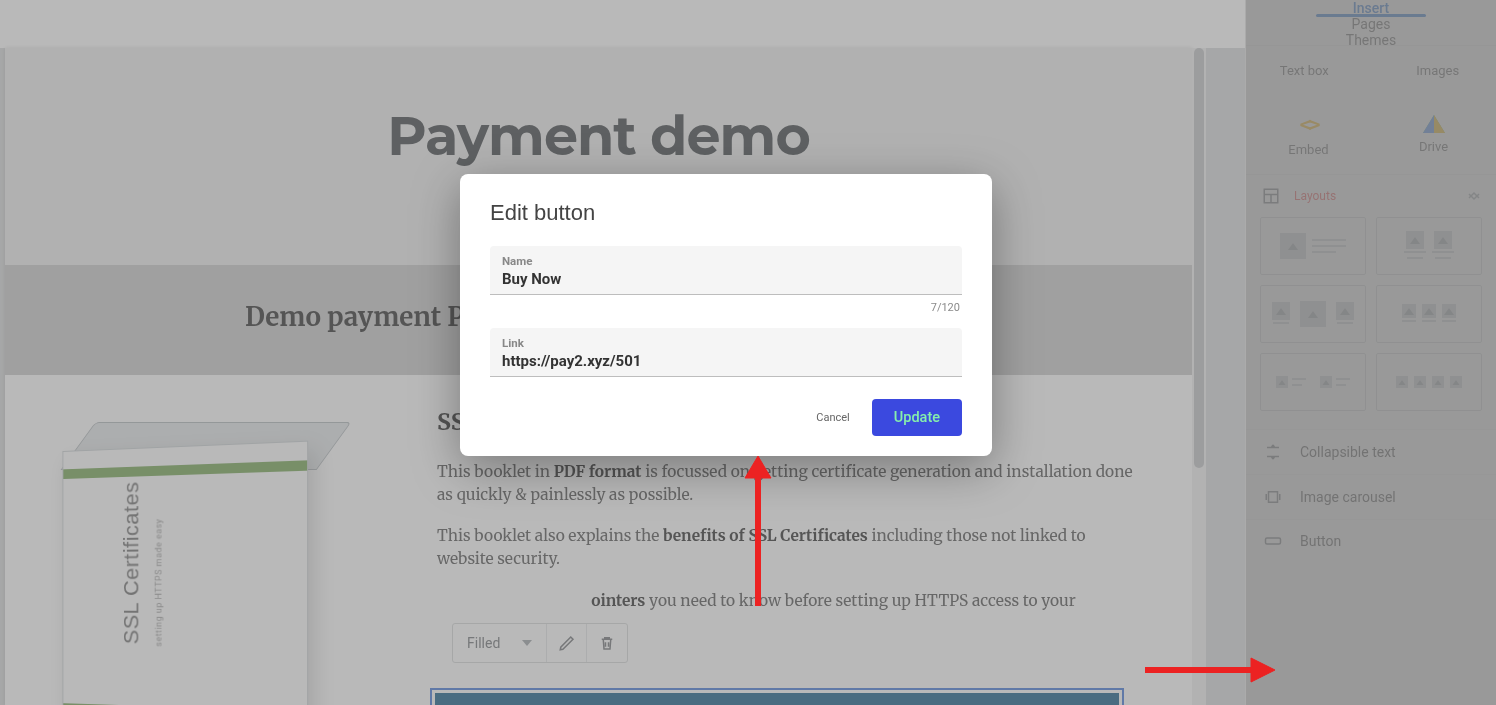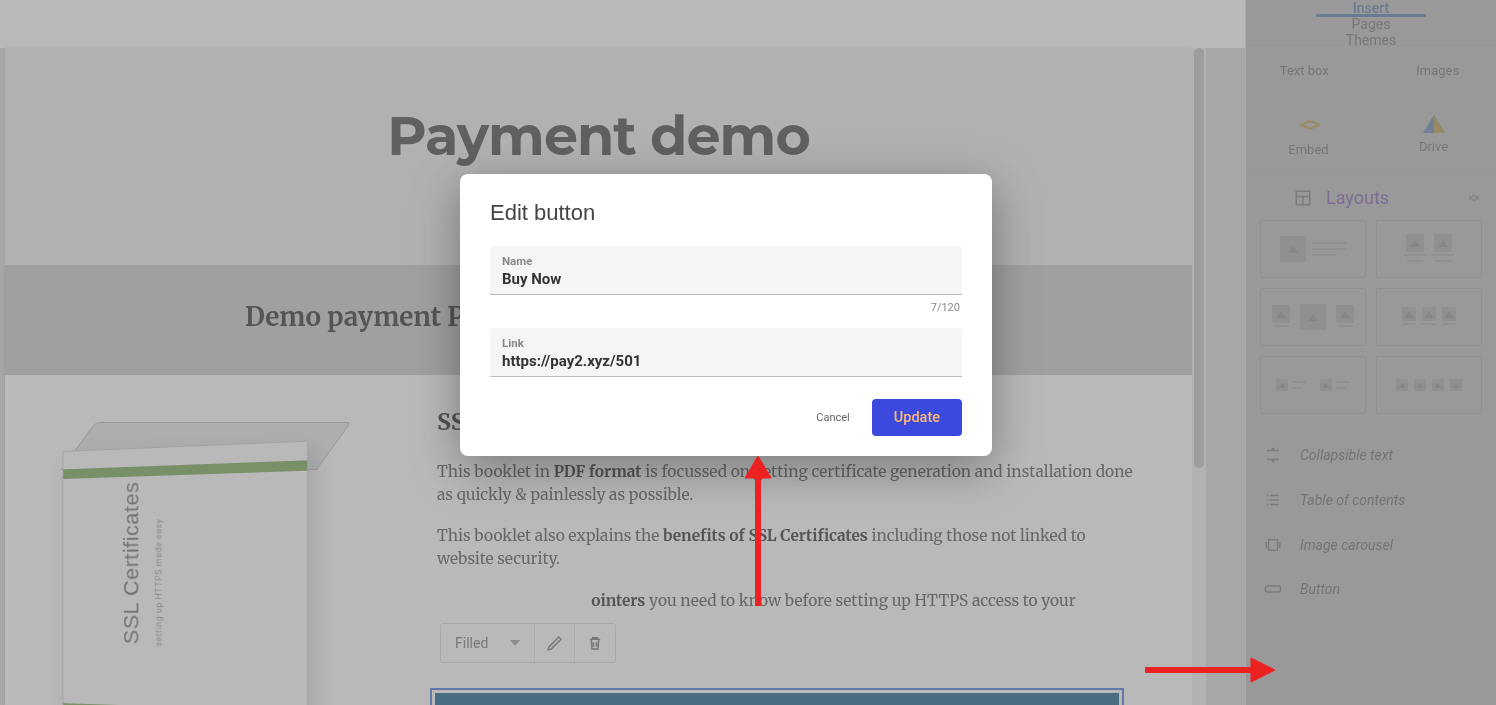--- a/index.html
+++ b/index.html
@@ -31,21 +31,21 @@
   
   .book { position:absolute; left:56px; top:352px; width:300px; height:340px; }
   .book-top { position:absolute; top:22px; left:22px; width:256px; height:48px; background:#e2e6e8; border:1px solid #aeb5b9; transform:skewX(-36deg); border-radius:4px 4px 0 0; }
   .book-face { position:absolute; top:46px; left:0; width:250px; height:296px; background:#fff; border:1px solid #c9cfd2; transform:perspective(680px) rotateY(-11deg); box-shadow:6px 10px 20px rgba(0,0,0,.18); overflow:hidden; }
   .stripe { position:absolute; left:0; width:100%; height:10px; background:#6fa24d; }
   .stripe.s1{top:18px;} .stripe.s2{top:260px;}
   .book-title { position:absolute; left:60px; top:198px; transform:rotate(-90deg); transform-origin:left top; font-size:22px; font-family:"Helvetica Neue",Arial,sans-serif; color:#666; font-weight:300; white-space:nowrap; letter-spacing:.5px;}
   .book-sub { position:absolute; left:96px; top:200px; transform:rotate(-90deg); transform-origin:left top; font-size:9px; color:#999; white-space:nowrap; letter-spacing:.5px;}
 
   
-  .style-toolbar { position:absolute; left:440px; top:575px; display:flex; height:40px; border:1px solid #d5d7d8; background:#fff; border-radius:3px; z-index:3; }
+  .style-toolbar { position:absolute; left:452px; top:575px; display:flex; height:40px; border:1px solid #d5d7d8; background:#fff; border-radius:3px; z-index:3; }
   .style-dd { display:flex; align-items:center; padding:0 14px; color:#6b6f73; font-size:14px; border-right:1px solid #e3e5e7; }
   .style-dd svg { margin-left:22px; }
   .style-ico { width:40px; display:flex; align-items:center; justify-content:center; color:#6d7073; border-right:1px solid #e3e5e7; }
   .style-ico:last-child{border-right:none;}
   .style-ico svg { width:18px; height:18px; }
 
   .buy-btn-wrap { position:absolute; left:430px; top:640px; width:694px; height:50px; border:2px solid #3a72d8; }
   .buy-btn { position:absolute; left:3px; top:3px; right:3px; bottom:3px; background:#0a5583; color:#e8eef2; display:flex; align-items:center; justify-content:center; font-family:"Merriweather",Georgia,serif; font-weight:700; font-size:16px; }
 
   
@@ -53,53 +53,53 @@
 
   
   .dialog { position:absolute; z-index:20; top:174px; left:460px; width:532px; background:#fff; border-radius:8px; box-shadow:0 12px 48px rgba(0,0,0,.35); padding:26px 30px 20px 30px; }
   .dialog h3 { font-size:22px; font-weight:400; color:#444; margin-bottom:20px; font-family:"Product Sans","Helvetica Neue",Arial,sans-serif; }
   .field { position:relative; background:#f5f5f5; border-bottom:1px solid #bdbdbd; padding:8px 12px 6px 12px; border-radius:4px 4px 0 0;font-weight:bold; }
   .field label { display:block; font-size:11.5px; color:#888; margin-bottom:2px; }
   .field .value { font-size:15px; color:#333; }
   .counter { text-align:right; font-size:11px; color:#8a8a8a; margin:6px 2px 14px 0; }
   .dialog-actions { display:flex; justify-content:flex-end; align-items:center; gap:22px; margin-top:22px; }
   .btn-flat { color:#666; font-size:11px; cursor:pointer; }
-  .btn-primary { background:#3b49df; color:#fdba74; padding:10px 22px; border-radius:4px; font-size:14.5px; font-weight:500; cursor:pointer; }
+  .btn-primary { background:#3b49df; color:#86efac; padding:10px 22px; border-radius:4px; font-size:14.5px; font-weight:500; cursor:pointer; }
 
   
   .sidepanel { position:absolute; top:0; right:0; width:251px; height:705px; background:#fff; border-left:1px solid #e0e0e0; z-index:4; }
   .sidepanel .scrim-local { position:absolute; inset:0; background:rgba(128,128,128,.55); pointer-events:none; }
   .sp-tabs { display:flex; height:46px; border-bottom:1px solid #eee;flex-direction:column; }
   .sp-tab { flex:1; display:flex; align-items:center; justify-content:center; font-size:14px; color:#555; position:relative; cursor:pointer; }
   .sp-tab.active { color:#1968d2; font-weight:500; }
   .sp-tab.active::after { content:""; position:absolute; bottom:-1px; left:28%; width:44%; height:3px; background:#1968d2; border-radius:2px; }
 
   .sp-row2 { display:flex; height:48px;gap:17px; }
   .sp-half { flex:1; display:flex; align-items:center; justify-content:center; font-size:13px; color:#555; }
   .sp-iconrow { display:flex; height:80px; }
   .sp-iconcell { flex:1; display:flex; flex-direction:column; align-items:center; justify-content:center; gap:6px; font-size:13px; color:#555; }
   .embed-ic { color:#ffb300; font-size:20px; font-weight:700; letter-spacing:-3px; font-family:monospace; }
   .drive-tri { width:0; height:0; border-left:11px solid transparent; border-right:11px solid transparent; border-bottom:18px solid #3cba54; position:relative; }
   .drive-tri::before { content:""; position:absolute; left:-11px; top:0; width:0;height:0;border-left:11px solid transparent;border-right:0 solid transparent;border-bottom:18px solid #4285f4; }
   .drive-tri::after { content:""; position:absolute; right:-11px; top:0; width:0;height:0;border-right:11px solid transparent;border-left:0 solid transparent;border-bottom:18px solid #f4b400; }
 
   .sp-section { border-top:1px solid #eee; }
-  .sp-heading { display:flex; align-items:center; justify-content:space-between; padding:12px 16px; font-size:18px; color:#6d28d9;margin-left:32px; }
+  .sp-heading { display:flex; align-items:center; justify-content:space-between; padding:12px 16px; font-size:12px; color:#ef4444; }
   .sp-heading svg { color:#777; }
   
   .layouts-grid { padding:0 14px 18px 14px; display:grid; grid-template-columns:1fr 1fr; gap:10px; }
   .layout-card { height:58px; border:1px solid #d0d3d6; border-radius:2px; background:#fff; padding:8px; display:flex; align-items:center; justify-content:center; gap:6px; }
   .ph { background:#cfd3d6; }
   .ph-sq { width:26px; height:26px; display:flex;align-items:center;justify-content:center; }
   .ph-sm { width:18px; height:18px; display:flex;align-items:center;justify-content:center;}
   .ph-line { width:26px; height:2px; background:#cfd3d6; margin:2px 0; }
   .mtn { width:0;height:0;border-left:5px solid transparent;border-right:5px solid transparent;border-bottom:7px solid #9aa0a4; }
   .colstack { display:flex; flex-direction:column; align-items:flex-start; }
 
-  .sp-item { display:flex; align-items:center; gap:18px; padding:13px 18px; font-size:14px; color:#444; border-top:1px solid #f2f2f2; cursor:pointer;font-style:italic; }
+  .sp-item { display:flex; align-items:center; gap:18px; padding:13px 18px; font-size:14px; color:#444; border-top:1px solid #f2f2f2; cursor:pointer; }
   .sp-item svg { color:#6b6f73; flex-shrink:0; }
 
   
   .arrow { position:absolute; z-index:40; }
   .arrow line, .arrow polygon { stroke:#ec2222; fill:#ec2222; }
 
   
   .vscroll { position:absolute; top:48px; left:1192px; width:14px; height:657px; background:#efefef; }
   .vscroll .thumb { position:absolute; left:2px; top:0; width:10px; height:420px; background:#bfc2c4; border-radius:5px; }
 </style>
@@ -329,26 +329,20 @@
     </div>
 
     <div class="sp-item">
       <svg width="18" height="18" viewBox="0 0 24 24" fill="none" stroke="currentColor" stroke-width="2">
           <path d="M4 6h16M4 18h16M12 3v4M12 17v4M10 5l2-2 2 2M10 19l2 2 2-2"></path>
         </svg>
       <span>Collapsible text</span>
     </div>
     <div class="sp-item">
       <svg width="18" height="18" viewBox="0 0 24 24" fill="none" stroke="currentColor" stroke-width="2">
-          <path d="M4 6h2M8 6h12M4 12h2M8 12h12M4 18h2M8 18h12"></path>
-        </svg>
-      <span>Table of contents</span>
-    </div>
-    <div class="sp-item">
-      <svg width="18" height="18" viewBox="0 0 24 24" fill="none" stroke="currentColor" stroke-width="2">
           <rect x="6" y="5" width="12" height="14"></rect>
           <path d="M3 8v8M21 8v8"></path>
         </svg>
       <span>Image carousel</span>
     </div>
     <div class="sp-item">
       <svg width="18" height="14" viewBox="0 0 24 14" fill="none" stroke="currentColor" stroke-width="2">
           <rect x="2" y="3" width="20" height="8" rx="2"></rect>
         </svg>
       <span>Button</span>

